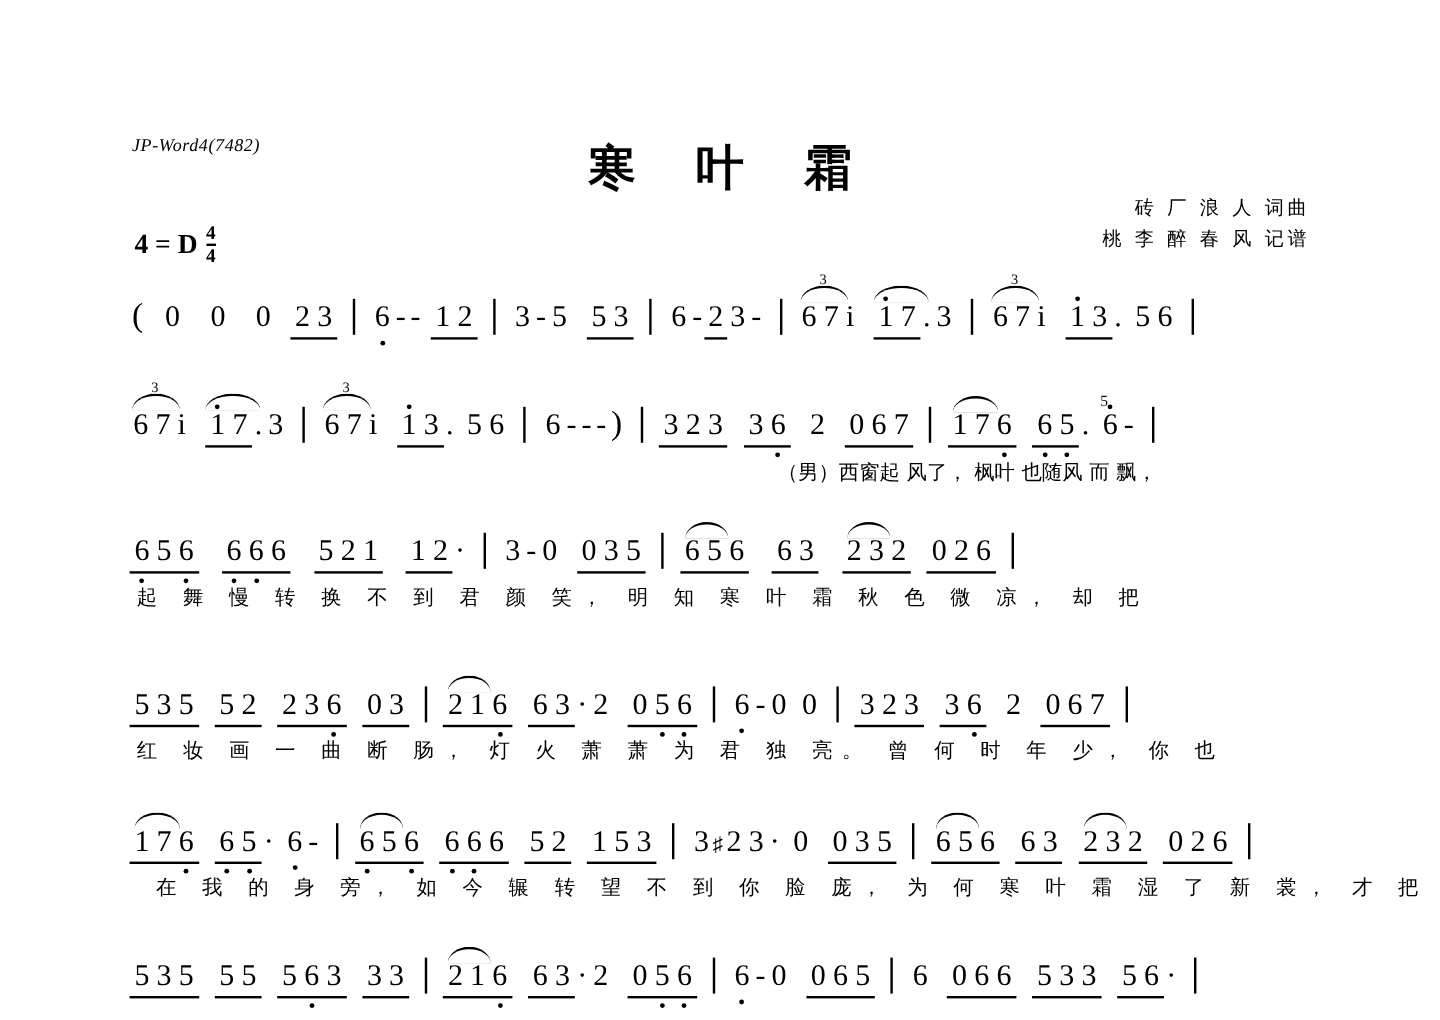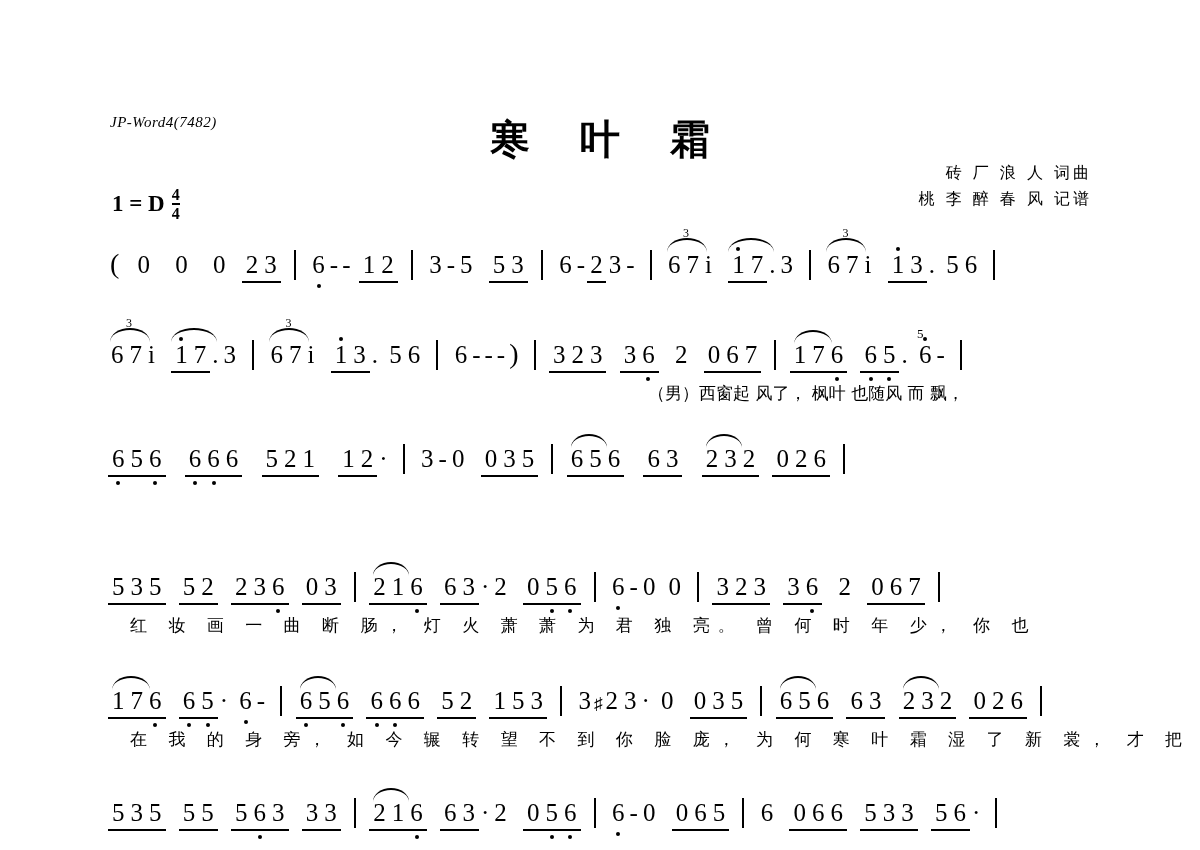--- a/index.html
+++ b/index.html
@@ -193,21 +193,21 @@
 <div class="sheet">
 
   <div class="doc-id">JP-Word4(7482)</div>
 
   <div class="song-title">寒 叶 霜</div>
 
   <div class="credit credit-1">砖 厂 浪 人 词曲</div>
   <div class="credit credit-2">桃 李 醉 春 风 记谱</div>
 
   <div class="keysig">
-    <span>1 = D</span>
+    <span>4 = D</span>
     <span class="frac">
       <span class="num">4</span>
       <span class="den">4</span>
     </span>
   </div>
 
   <div class="row" style="top:248px">
     <div class="notes">
       <span class="paren">(</span><span class="sp-s"></span>
       <span class="n">0</span><span class="sp"></span>
@@ -300,20 +300,21 @@
         <span class="grp"><span class="n">6</span><span class="n">5</span><span class="n">6</span></span>
       </span><span class="sp"></span>
       <span class="grp"><span class="n">6</span><span class="n">3</span></span><span class="sp"></span>
       <span style="position:relative;display:inline-block">
         <span class="tie" style="left:4px;width:36px;top:-10px"></span>
         <span class="grp"><span class="n">2</span><span class="n">3</span><span class="n">2</span></span>
       </span><span class="sp-s"></span>
       <span class="grp"><span class="n">0</span><span class="n">2</span><span class="n">6</span></span>
       <span class="bar"></span>
     </div>
+    <div class="lyrics" style="left:6px;letter-spacing:8px">起 舞 慢 转 换 不 到 君 颜 笑， 明 知 寒 叶 霜 秋 色 微 凉， 却 把</div>
   </div>
 
   <div class="row" style="top:572px">
     <div class="notes">
       <span class="grp"><span class="n">5</span><span class="n">3</span><span class="n">5</span></span><span class="sp-s"></span>
       <span class="grp"><span class="n">5</span><span class="n">2</span></span><span class="sp-s"></span>
       <span class="grp"><span class="n">2</span><span class="n">3</span><span class="n dot-low ul">6</span></span><span class="sp-s"></span>
       <span class="grp"><span class="n">0</span><span class="n">3</span></span>
       <span class="bar"></span>
       <span style="position:relative;display:inline-block">
@@ -324,21 +325,21 @@
       <span class="grp"><span class="n">0</span><span class="n dot-low ul">5</span><span class="n dot-low ul">6</span></span>
       <span class="bar"></span>
       <span class="n dot-low">6</span><span class="aug">-</span><span class="n">0</span><span class="sp-s"></span><span class="n">0</span>
       <span class="bar"></span>
       <span class="grp"><span class="n">3</span><span class="n">2</span><span class="n">3</span></span><span class="sp-s"></span>
       <span class="grp"><span class="n">3</span><span class="n dot-low ul">6</span></span><span class="sp-s"></span>
       <span class="n">2</span><span class="sp-s"></span>
       <span class="grp"><span class="n">0</span><span class="n">6</span><span class="n">7</span></span>
       <span class="bar"></span>
     </div>
-    <div class="lyrics" style="left:22px;letter-spacing:8px">红 妆 画 一 曲 断 肠， 灯 火 萧 萧 为 君 独 亮。 曾 何 时 年 少， 你 也</div>
+    <div class="lyrics" style="left:6px;letter-spacing:8px">红 妆 画 一 曲 断 肠， 灯 火 萧 萧 为 君 独 亮。 曾 何 时 年 少， 你 也</div>
   </div>
 
   <div class="row" style="top:686px">
     <div class="notes">
       <span style="position:relative;display:inline-block">
         <span class="tie" style="left:4px;width:38px;top:-10px"></span>
         <span class="grp"><span class="n">1</span><span class="n">7</span><span class="n dot-low ul">6</span></span>
       </span><span class="sp-s"></span>
       <span class="grp"><span class="n dot-low ul">6</span><span class="n dot-low ul">5</span></span><span class="aug">·</span>
       <span class="n dot-low">6</span><span class="aug">-</span>

